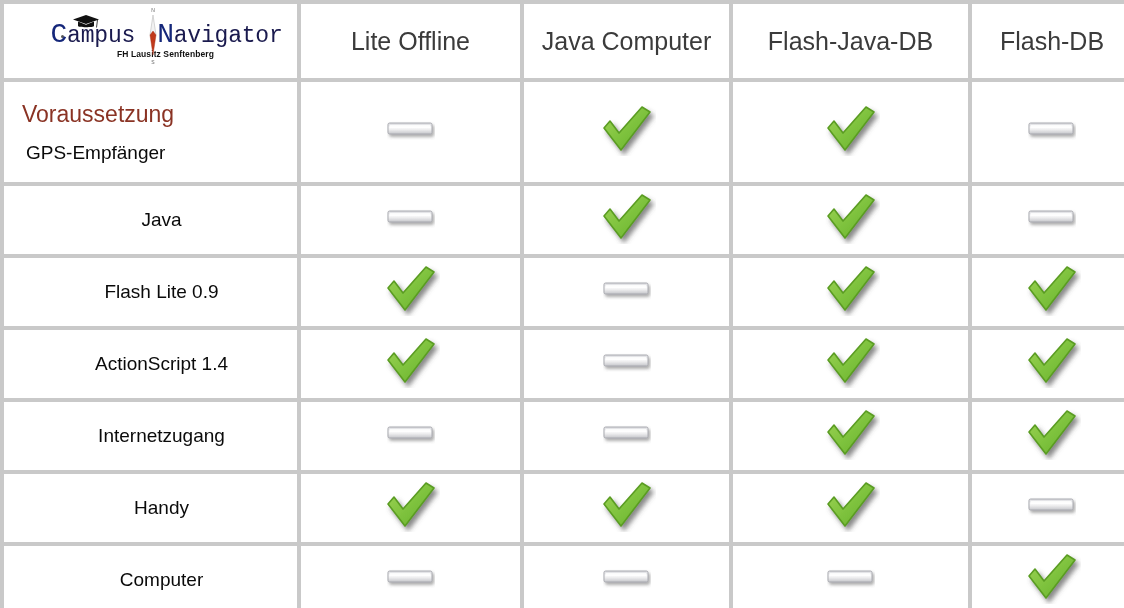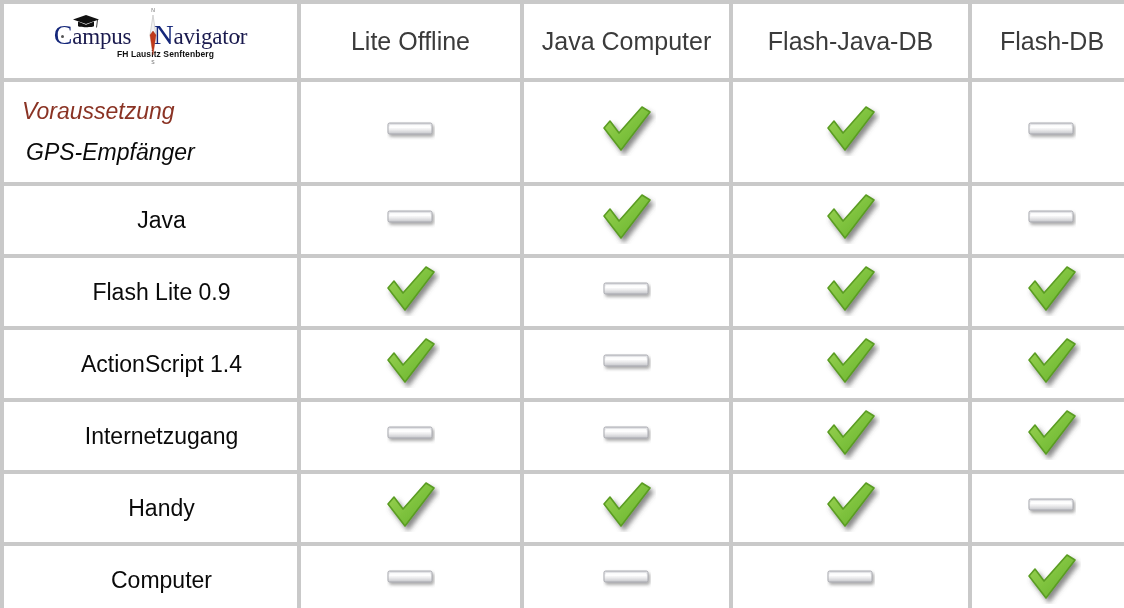--- a/index.html
+++ b/index.html
@@ -60,21 +60,21 @@
     width: 200px;
     height: 60px;
   }
   .logo-line {
     position: absolute;
     left: 0;
     top: 10px;
     width: 200px;
     text-align: center;
     white-space: nowrap;
-    font-family: Liberation Serif, serif;
+    font-family: Liberation Mono, monospace;
     font-size: 23px;
     color: #1a1a4e;
     letter-spacing: -0.2px;
   }
   .logo-line .cap-letter,
   .logo-line .nav-letter {
     color: #15277a;
     font-size: 28px;
   }
   .logo-sub {
@@ -124,34 +124,33 @@
     color: #3b3b3b;
     font-family: "Liberation Sans", sans-serif;
     white-space: nowrap;
   }
 
   
   tr.r-first td  { height: 100px; }
   tr.r-normal td { height: 68px; text-align: center; }
 
   .row-label {
-    font-size: 23px;
+    font-size: 19px;
     color: #0a0a0a;
     padding-left: 22px;
     font-family: "Liberation Sans", sans-serif;
   }
   .section-title {
     font-size: 23px;
     color: #8a3324;
     padding-left: 18px;
     font-family: "Liberation Sans", sans-serif;
   }
   .first-label-cell {
     padding: 0;
-    font-style: italic;
   }
   .first-label-inner {
     display: flex;
     flex-direction: column;
     justify-content: center;
     height: 100%;
     gap: 14px;
   }
 
   .cell-center { text-align: center; }

